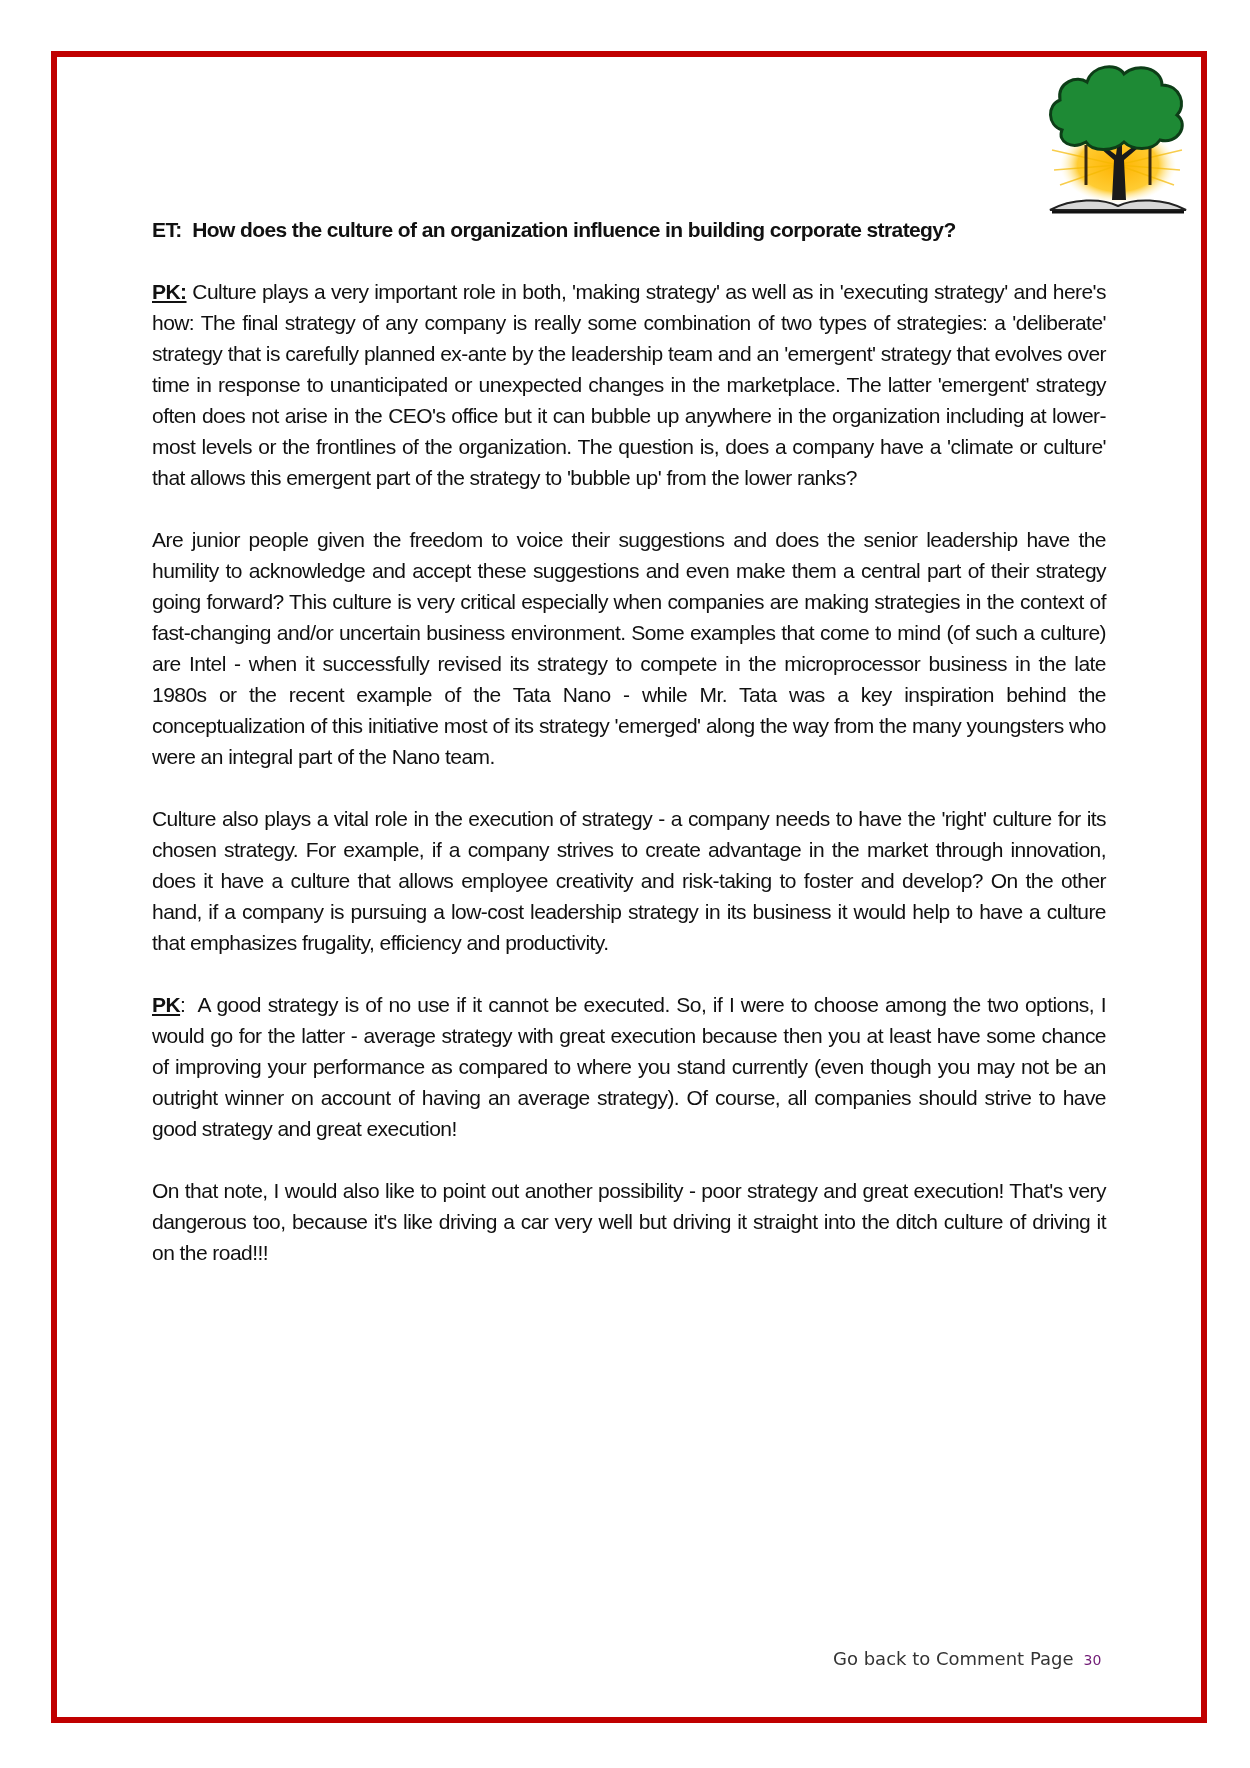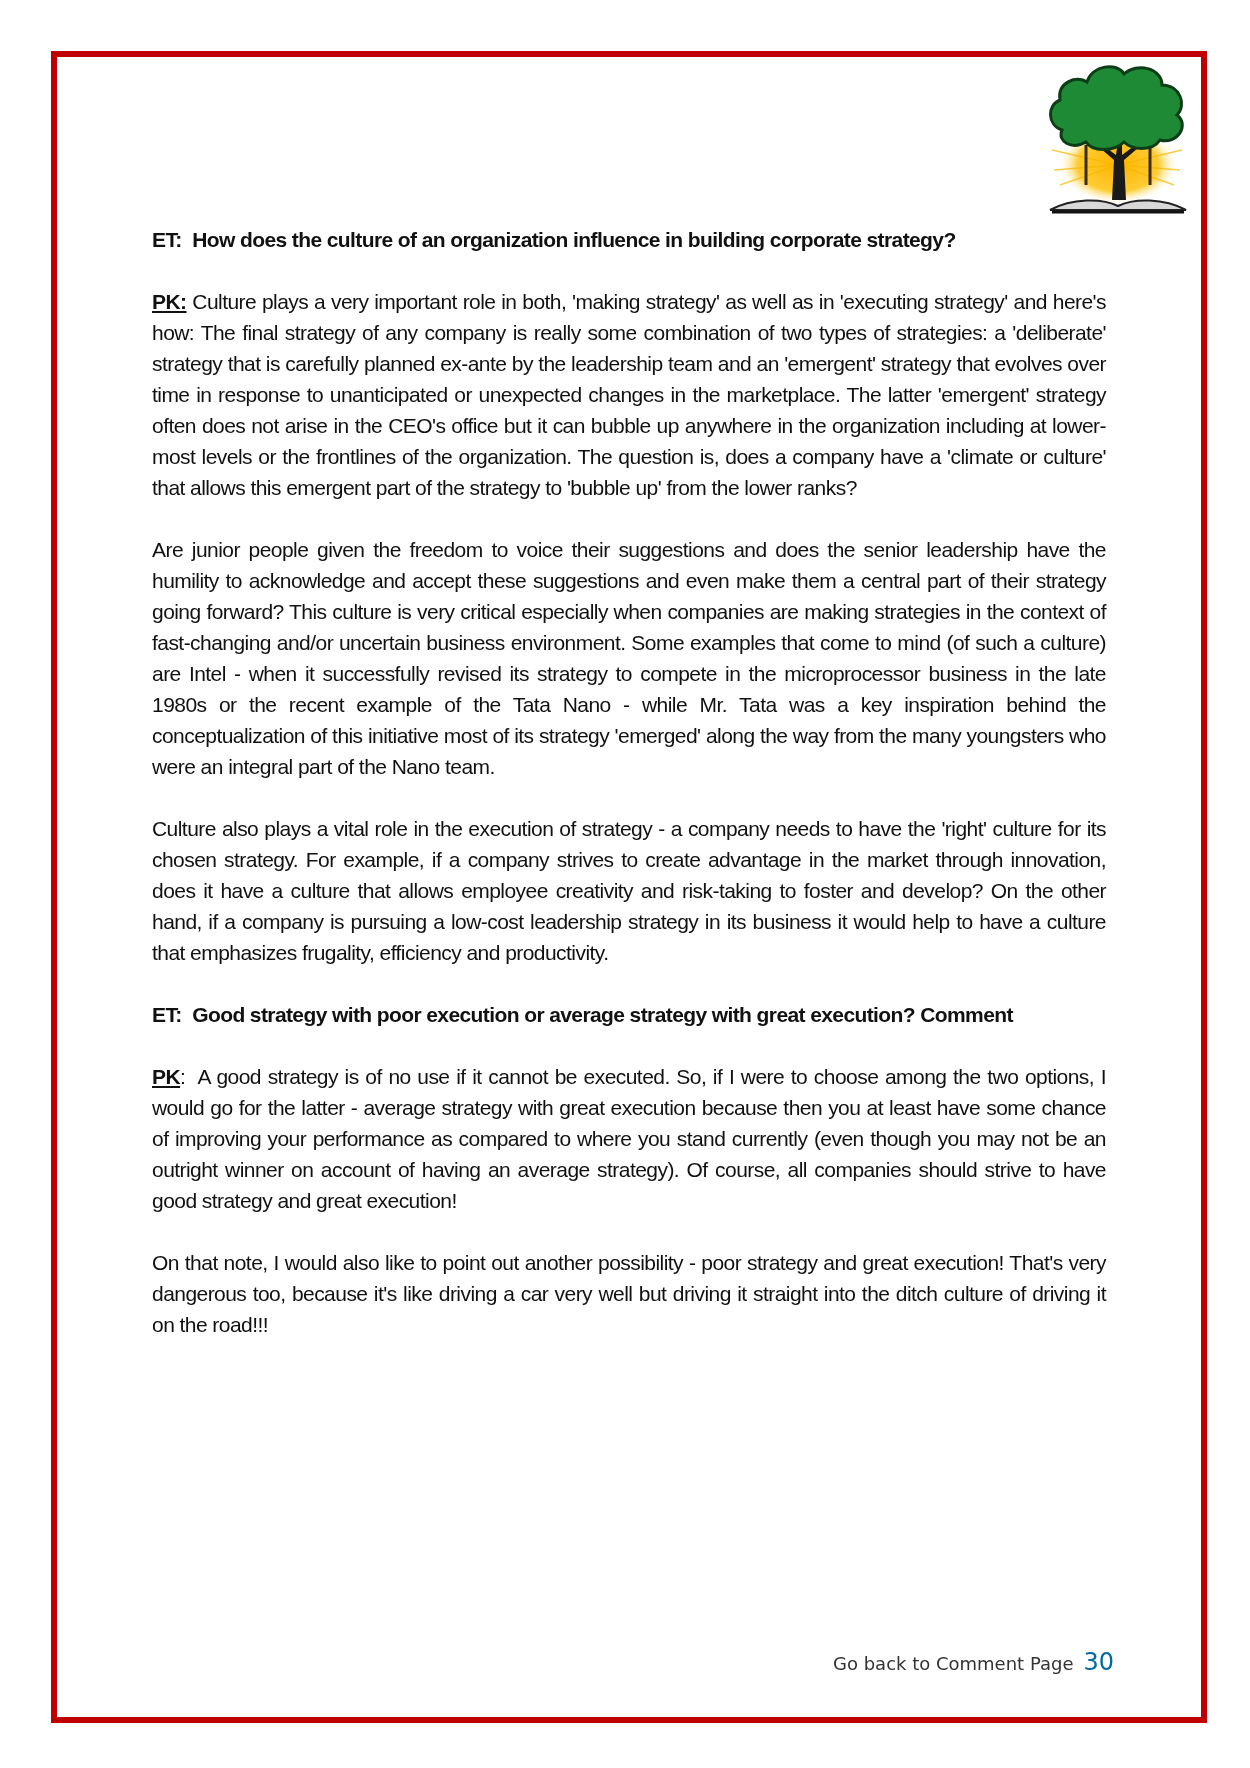--- a/index.html
+++ b/index.html
@@ -8,29 +8,29 @@
     position: absolute; left: 51px; top: 51px; width: 1144px; height: 1660px;
     border: 6px solid #c00000; box-sizing: content-box;
   }
   .logo { position: absolute; left: 1042px; top: 60px; width: 152px; height: 155px; }
   .content {
     position: absolute; left: 152px; top: 214px; width: 954px;
     font-family: "Liberation Sans Narrow", "Liberation Sans", sans-serif;
     font-size: 21px; line-height: 31px; color: #111; text-align: justify;
     letter-spacing: -0.55px; word-spacing: 0px;
   }
-  .content p { margin: 10px 0 31px 0; }
+  .content p { margin: 0 0 31px 0; }
   .q { font-weight: bold; text-align: left; letter-spacing: -0.6px; }
   .spk { font-weight: bold; text-decoration: underline; }
   .footer {
     position: absolute; top: 1648px; left: 833px;
     font-family: "DejaVu Sans", sans-serif; font-size: 18px; color: #333;
   }
   .footer .link { cursor: pointer; }
-  .footer .num { color: #0369a1; font-size: 24px; margin-left: 10px; }
+  .footer .num { color: #701a75; font-size: 14px; margin-left: 10px; }
 </style>
 </head>
 <body>
 
 <div class="page-border"></div>
 
 <svg class="logo" viewBox="0 0 152 155">
   <defs>
     <radialGradient id="sun" cx="50%" cy="50%" r="50%">
       <stop offset="0%" stop-color="#ffb300"></stop>
@@ -53,20 +53,19 @@
   <path d="M20 70 C5 65 5 45 18 40 C15 22 35 15 45 22 C50 5 75 2 82 14 C95 2 120 8 120 25 C138 25 145 45 135 55 C148 65 135 85 118 80 C110 92 90 90 82 82 C72 92 50 92 44 82 C30 90 15 82 20 70 Z" fill="#1e8a35" stroke="#0d3d17" stroke-width="3"></path>
   <path d="M8 150 C30 138 60 138 76 146 C92 138 122 138 144 150 Z" fill="#d8d8d8" stroke="#222" stroke-width="2"></path>
   <line x1="10" y1="152" x2="142" y2="152" stroke="#111" stroke-width="3"></line>
 </svg>
 
 <div class="content">
   <p class="q"><span>ET:</span>&nbsp; <span>How does the culture of an organization influence in building corporate strategy?</span></p>
   <p><span class="spk">PK:</span> <span>Culture plays a very important role in both, 'making strategy' as well as in 'executing strategy' and here's how: The final strategy of any company is really some combination of two types of strategies: a 'deliberate' strategy that is carefully planned ex-ante by the leadership team and an 'emergent' strategy that evolves over time in response to unanticipated or unexpected changes in the marketplace. The latter 'emergent' strategy often does not arise in the CEO's office but it can bubble up anywhere in the organization including at lower-most levels or the frontlines of the organization. The question is, does a company have a 'climate or culture' that allows this emergent part of the strategy to 'bubble up' from the lower ranks?</span></p>
   <p>Are junior people given the freedom to voice their suggestions and does the senior leadership have the humility to acknowledge and accept these suggestions and even make them a central part of their strategy going forward? This culture is very critical especially when companies are making strategies in the context of fast-changing and/or uncertain business environment. Some examples that come to mind (of such a culture) are Intel - when it successfully revised its strategy to compete in the microprocessor business in the late 1980s or the recent example of the Tata Nano - while Mr. Tata was a key inspiration behind the conceptualization of this initiative most of its strategy 'emerged' along the way from the many youngsters who were an integral part of the Nano team.</p>
   <p>Culture also plays a vital role in the execution of strategy - a company needs to have the 'right' culture for its chosen strategy. For example, if a company strives to create advantage in the market through innovation, does it have a culture that allows employee creativity and risk-taking to foster and develop? On the other hand, if a company is pursuing a low-cost leadership strategy in its business it would help to have a culture that emphasizes frugality, efficiency and productivity.</p>
-  <p class="q"><span>ET:</span>&nbsp; <span>Good strategy with poor execution or average strategy with great execution? Comment</span></p>
   <p><span class="spk">PK</span><span>:</span>&nbsp; <span>A good strategy is of no use if it cannot be executed. So, if I were to choose among the two options, I would go for the latter - average strategy with great execution because then you at least have some chance of improving your performance as compared to where you stand currently (even though you may not be an outright winner on account of having an average strategy). Of course, all companies should strive to have good strategy and great execution!</span></p>
   <p>On that note, I would also like to point out another possibility - poor strategy and great execution! That's very dangerous too, because it's like driving a car very well but driving it straight into the ditch culture of driving it on the road!!!</p>
 </div>
 
 <div class="footer">
   <span class="link">Go back to Comment Page</span><span class="num">30</span>
 </div>
 
 </body></html>

